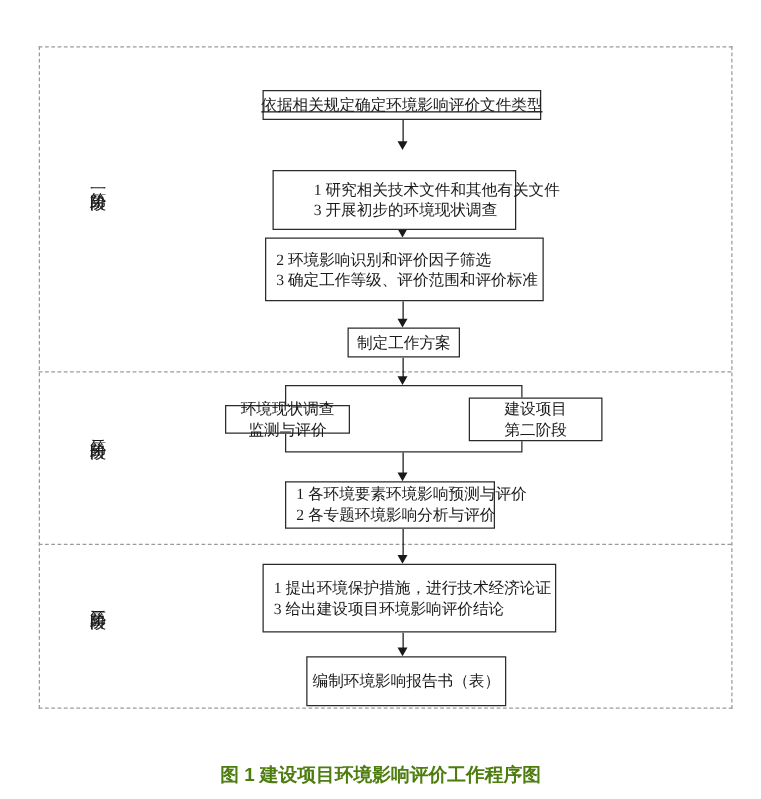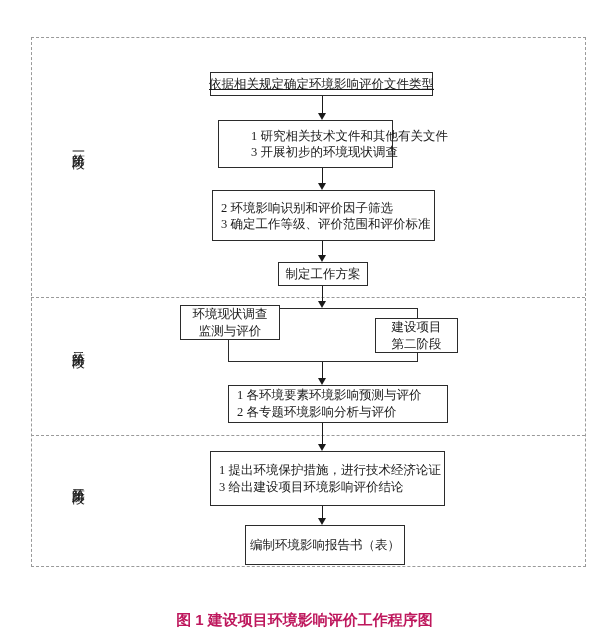--- a/index.html
+++ b/index.html
@@ -45,21 +45,21 @@
   }
   .connector-rect{
     position:absolute;left:228px;top:308px;width:190px;height:54px;
     border:1px solid #2b2b2b;background:transparent;z-index:1;
     box-sizing:border-box;
   }
   .caption{
     position:absolute;left:0;top:611px;width:609px;
     text-align:center;
     font-family:"Liberation Sans","DejaVu Sans",sans-serif;
-    font-weight:bold;font-size:15px;color:#be185d;
+    font-weight:bold;font-size:15px;color:#4d7c0f;
   }
 </style>
 </head>
 <body>
 
 <div class="page">
 
   <div class="outer-border"></div>
   <div class="stage-divider" style="top:297px;"></div>
   <div class="stage-divider" style="top:435px;"></div>
@@ -70,21 +70,21 @@
 
   <div class="fbox center" style="left:210px;top:72px;width:223px;height:24px;text-decoration:underline;">
     <div class="ln">依据相关规定确定环境影响评价文件类型</div>
   </div>
 
   <div class="arrow" style="left:318px;top:96px;height:24px;">
     <div class="shaft"></div>
     <div class="head"></div>
   </div>
 
-  <div class="fbox left" style="left:218px;top:120px;width:175px;height:48px;padding-left:32px;">
+  <div class="fbox left" style="left:218px;top:136px;width:195px;height:48px;padding-left:32px;">
     <div class="ln">1 研究相关技术文件和其他有关文件</div>
     <div class="ln">3 开展初步的环境现状调查</div>
   </div>
 
   <div class="arrow" style="left:318px;top:168px;height:22px;">
     <div class="shaft"></div>
     <div class="head"></div>
   </div>
 
   <div class="fbox left" style="left:212px;top:190px;width:223px;height:51px;">
@@ -101,36 +101,36 @@
     <div class="ln">制定工作方案</div>
   </div>
 
   <div class="arrow" style="left:318px;top:286px;height:22px;">
     <div class="shaft"></div>
     <div class="head"></div>
   </div>
 
   <div class="connector-rect"></div>
 
-  <div class="fbox center" style="left:180px;top:305px;width:100px;height:35px;line-height:17px;">
+  <div class="fbox center" style="left:180px;top:324px;width:100px;height:23px;line-height:17px;">
     <div class="ln">环境现状调查</div>
     <div class="ln">监测与评价</div>
   </div>
 
-  <div class="fbox center" style="left:375px;top:318px;width:83px;height:35px;line-height:17px;">
+  <div class="fbox center" style="left:375px;top:318px;width:107px;height:35px;line-height:17px;">
     <div class="ln">建设项目</div>
     <div class="ln">第二阶段</div>
   </div>
 
   <div class="arrow" style="left:318px;top:362px;height:23px;">
     <div class="shaft"></div>
     <div class="head"></div>
   </div>
 
-  <div class="fbox left" style="left:228px;top:385px;width:220px;height:38px;line-height:17px;">
+  <div class="fbox left" style="left:228px;top:385px;width:168px;height:38px;line-height:17px;">
     <div class="ln">1 各环境要素环境影响预测与评价</div>
     <div class="ln">2 各专题环境影响分析与评价</div>
   </div>
 
   <div class="arrow" style="left:318px;top:423px;height:28px;">
     <div class="shaft"></div>
     <div class="head"></div>
   </div>
 
   <div class="fbox left" style="left:210px;top:451px;width:235px;height:55px;line-height:17px;">

